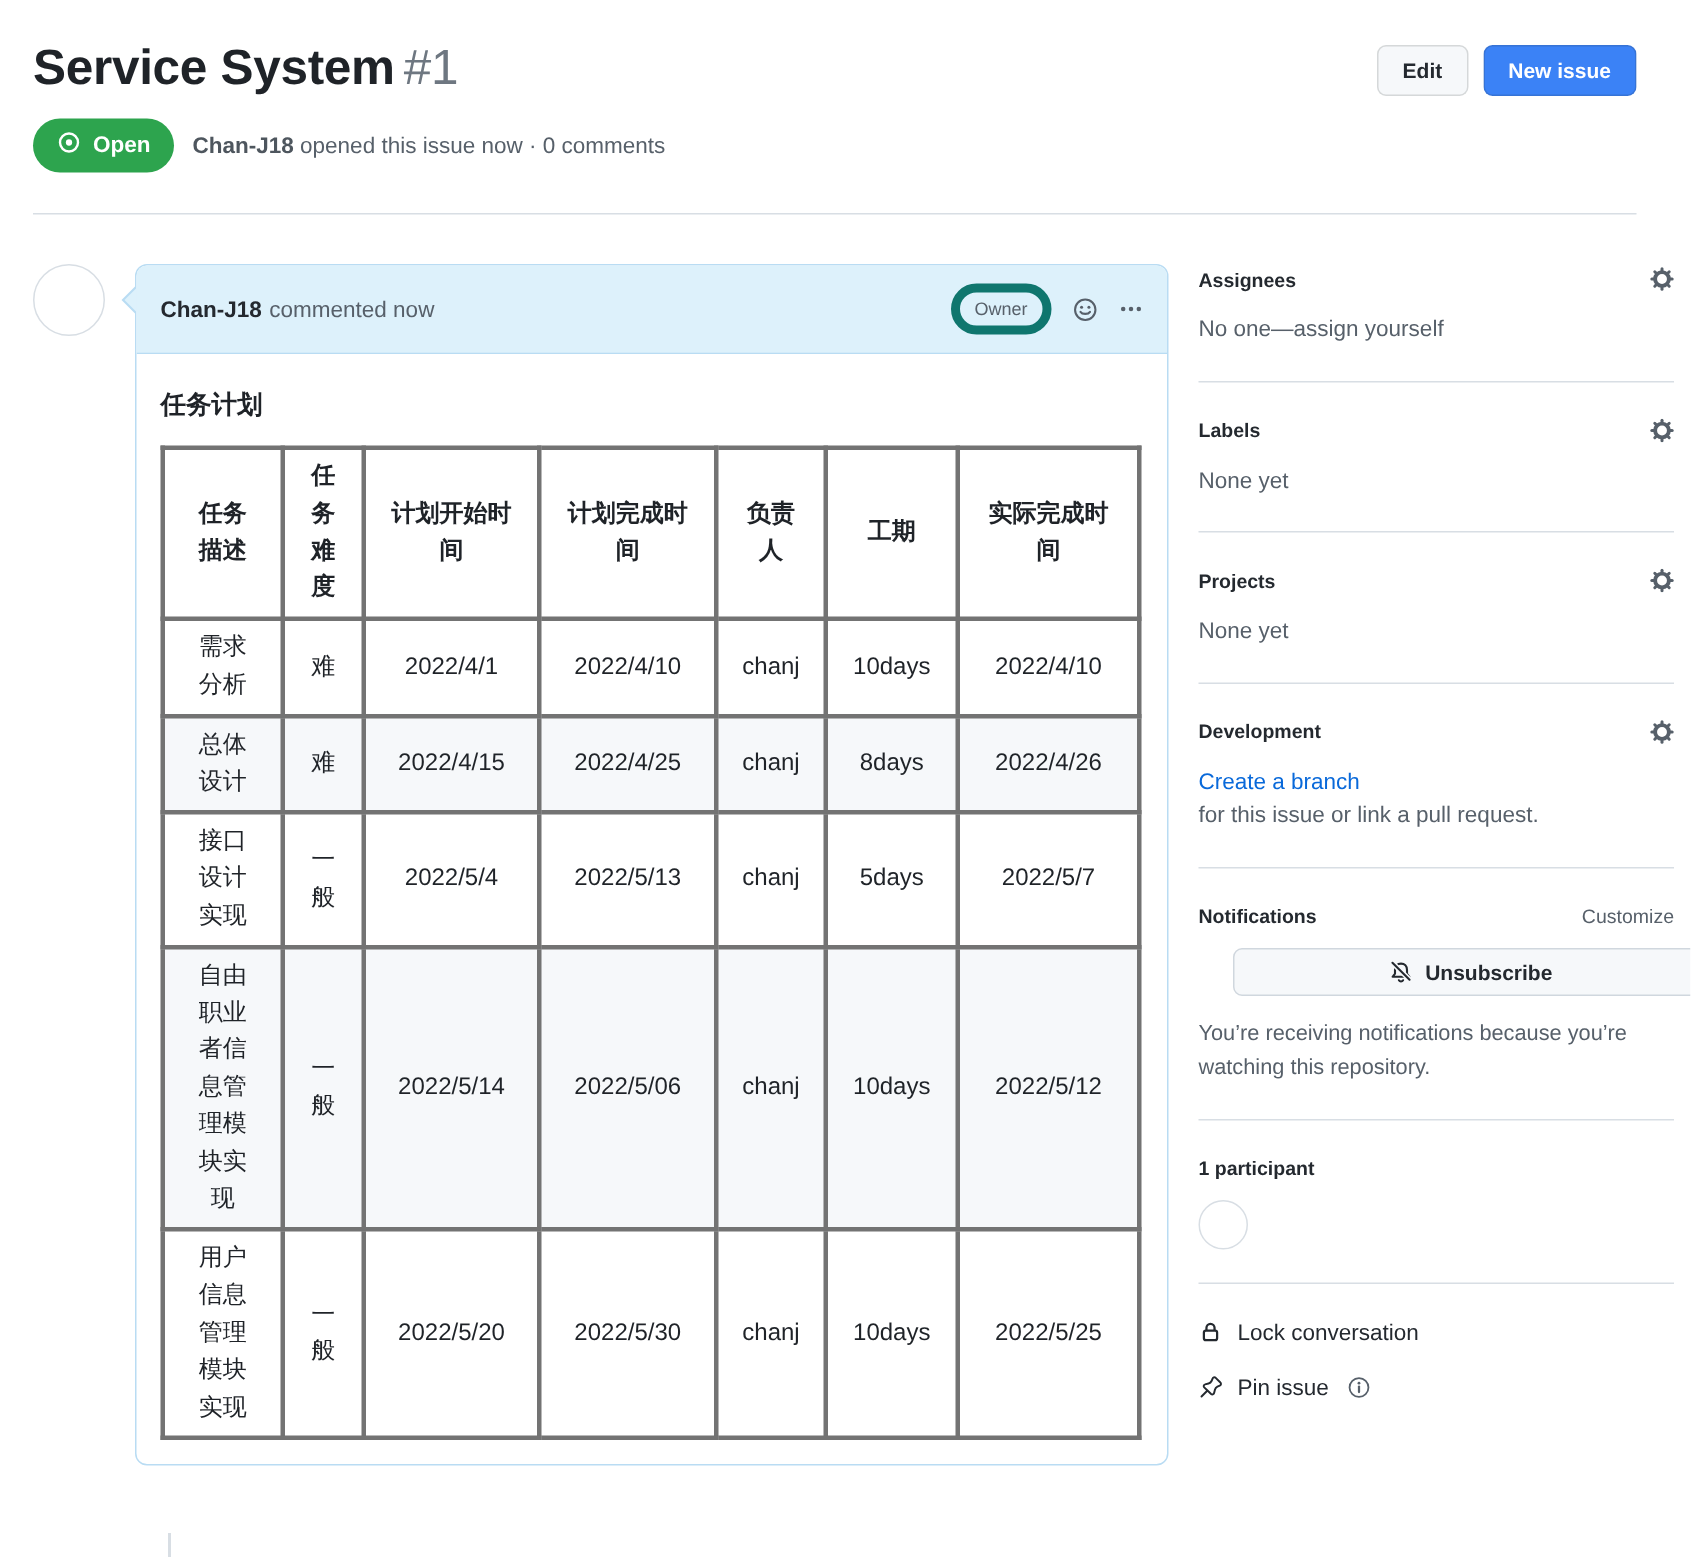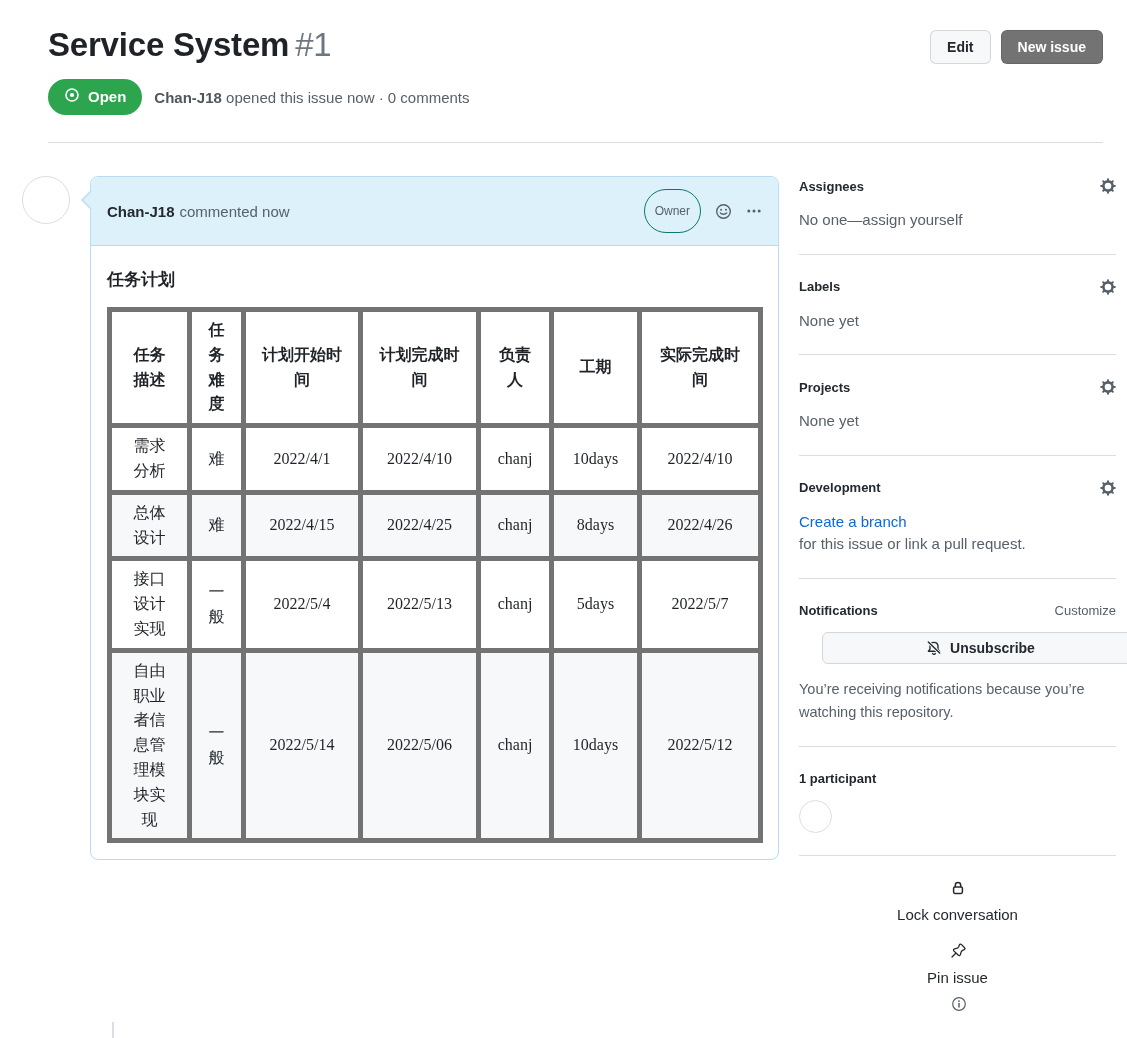--- a/index.html
+++ b/index.html
@@ -1,28 +1,28 @@
 <!DOCTYPE html>
 <html><head>
 <meta charset="utf-8">
 <style>
   * { margin:0; padding:0; box-sizing:border-box; }
   html,body { background:#fff; }
   body { font-family:"Liberation Sans","DejaVu Sans",sans-serif; color:#24292f; }
   .container { position:relative; width:1127px; height:1038px; margin:0 auto; overflow:hidden; background:#fff; }
 
   
-  .issue-header { padding:26px 24px 0 22px;margin-left:26px; }
+  .issue-header { padding:26px 36px 0 22px; }
   .title-row { display:flex; justify-content:space-between; align-items:flex-start; }
   .issue-title { font-size:33px; font-weight:600; color:#1f2328; letter-spacing:-0.2px; }
   .issue-number { font-weight:300; color:#6e7781; margin-left:6px; }
   .header-buttons { display:flex; gap:10px; padding-top:4px; }
   .btn { font-size:14px; font-weight:600; border-radius:6px; padding:6px 16px; cursor:pointer; border:1px solid rgba(27,31,36,0.15); line-height:20px; }
   .btn-default { background:#f6f8fa; color:#24292f; }
-  .btn-primary { background:#737373; color:#fff; border-color:rgba(27,31,36,0.15); }
+  .btn-primary { background:#3b82f6; color:#fff; border-color:rgba(27,31,36,0.15); }
 
   .badge-row { display:flex; align-items:center; gap:12px; margin-top:15px; }
   .state-badge { display:inline-flex; align-items:flex-start; gap:8px; background:#2da44e; color:#fff;
                  font-size:15px; font-weight:600; border-radius:999px; padding:8px 16px; line-height:20px; }
   .byline { font-size:15px; color:#57606a; }
   .byline .author { font-weight:700; color:#4e565e; }
 
   .header-divider { border:none; border-top:1px solid #d8dee4; margin-top:27px; }
 
   
@@ -34,29 +34,29 @@
   .comment-wrap { position:relative; }
   .comment-box { border:1px solid #b9dcf3; border-radius:8px; background:#fff; }
   .comment-caret { position:absolute; top:15px; left:-9px; width:0; height:0;
                    border:9px solid transparent; border-left:0; border-right:9px solid #b9dcf3; }
   .comment-caret:after { content:""; position:absolute; top:-8px; left:1.5px; width:0; height:0;
                    border:8px solid transparent; border-left:0; border-right:8px solid #ddf1fb; }
   .comment-header { display:flex; align-items:center; background:#ddf1fb; border-bottom:1px solid #b9dcf3;
                     border-radius:7px 7px 0 0; padding:12px 16px; font-size:15px; color:#57606a; }
   .comment-header .author { font-weight:700; color:#24292f; margin-right:5px; }
   .comment-header-right { margin-left:auto; display:flex; align-items:center; gap:14px; }
-  .owner-badge { font-size:12px; color:#57606a; border:1px solid #0f766e; border-radius:999px; padding:12px 10px; line-height:18px; background:transparent; }
+  .owner-badge { font-size:12px; color:#57606a; border:6px solid #0f766e; border-radius:999px; padding:2px 10px; line-height:18px; background:transparent; }
   .icon-btn { background:none; border:none; color:#57606a; cursor:pointer; display:flex; align-items:center; }
 
   .comment-body { padding:16px; }
   .md-heading { font-size:17px; font-weight:700; margin:6px 0 16px; color:#1f2328; }
 
   table.task-table { border-collapse:collapse; table-layout:fixed; width:651px; font-size:16px; color:#1f2328; }
-  .task-table th, .task-table td { border:5px solid #737373; text-align:center; vertical-align:middle;
-                                   padding:6px 13px; line-height:1.55;font-family:Liberation Serif, serif; }
+  .task-table th, .task-table td { border:3px solid #737373; text-align:center; vertical-align:middle;
+                                   padding:6px 13px; line-height:1.55; }
   .task-table th { font-weight:700; }
   .task-table tbody tr:nth-child(even) { background:#f6f8fa; }
   .c0 { width:80px; } td.c0, th.c0 { padding:6px 17px; }
   .c1 { width:54px; }
   .c2 { width:117px; } .c3 { width:118px; } .c4 { width:73px; } .c5 { width:88px; } .c6 { width:121px; }
   td.c2, td.c3, td.c4, td.c5, td.c6 { white-space:nowrap; }
 
   .timeline-stub { position:absolute; left:112px; bottom:0; width:2px; height:16px; background:#d8dee4; }
 
   
@@ -69,21 +69,21 @@
   .side-link { color:#0969da; text-decoration:none; font-size:15px; cursor:pointer; }
   .gear { color:#57606a; cursor:pointer; display:flex; }
   .customize { font-size:13px; font-weight:400; color:#57606a; cursor:pointer; }
   .unsubscribe-btn { margin-top:14px; width:100%; display:flex; align-items:center; justify-content:center; gap:8px;
                      background:#f6f8fa; border:1px solid #d0d7de; border-radius:6px; padding:5px 16px;
                      font-size:14px; font-weight:600; color:#24292f; cursor:pointer; line-height:20px;margin-left:23px; }
   .notif-caption { margin-top:14px; color:#57606a; font-size:14.5px; line-height:1.6; }
   .participant-avatar { width:33px; height:33px; border-radius:50%; border:1px solid #d8dee4; background:#fff; margin-top:14px; }
   .side-actions { padding-top:4px; }
   .side-action { display:flex; align-items:center; gap:10px; margin-top:20px; font-size:15px; font-weight:500;
-                 color:#24292f; cursor:pointer;flex-direction:column; }
+                 color:#24292f; cursor:pointer; }
   .side-action svg { flex:none; }
   .info-icon { color:#57606a; margin-left:2px; display:flex; }
 
   .defs { position:absolute; width:0; height:0; overflow:hidden; }
 </style>
 </head>
 <body>
 
 <svg class="defs" aria-hidden="true">
   <defs>
@@ -228,20 +228,29 @@
                 </tr>
                 <tr>
                   <td class="c0">自由职业者信息管理模块实现</td>
                   <td class="c1">一般</td>
                   <td class="c2">2022/5/14</td>
                   <td class="c3">2022/5/06</td>
                   <td class="c4">chanj</td>
                   <td class="c5">10days</td>
                   <td class="c6">2022/5/12</td>
                 </tr>
+                <tr>
+                  <td class="c0">用户信息管理模块实现</td>
+                  <td class="c1">一般</td>
+                  <td class="c2">2022/5/20</td>
+                  <td class="c3">2022/5/30</td>
+                  <td class="c4">chanj</td>
+                  <td class="c5">10days</td>
+                  <td class="c6">2022/5/25</td>
+                </tr>
               </tbody>
           </table>
         </div>
       </div>
     </div>
 
     <div class="sidebar">
 
       <div class="side-section">
         <div class="side-title">

